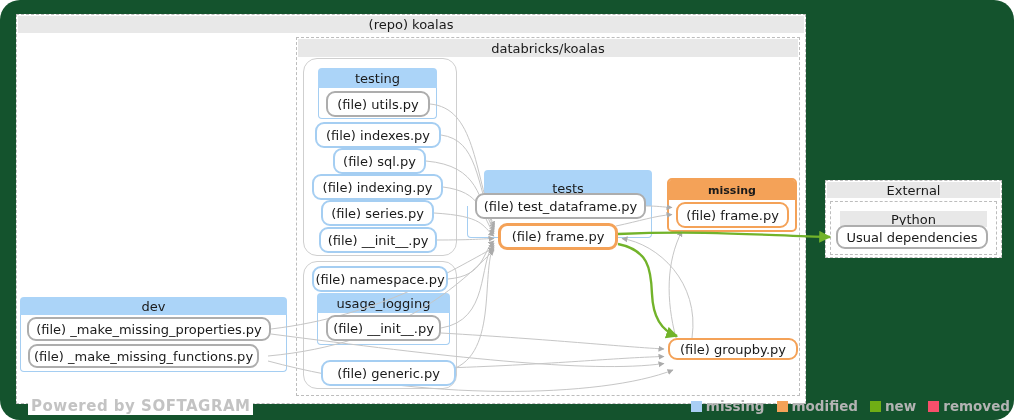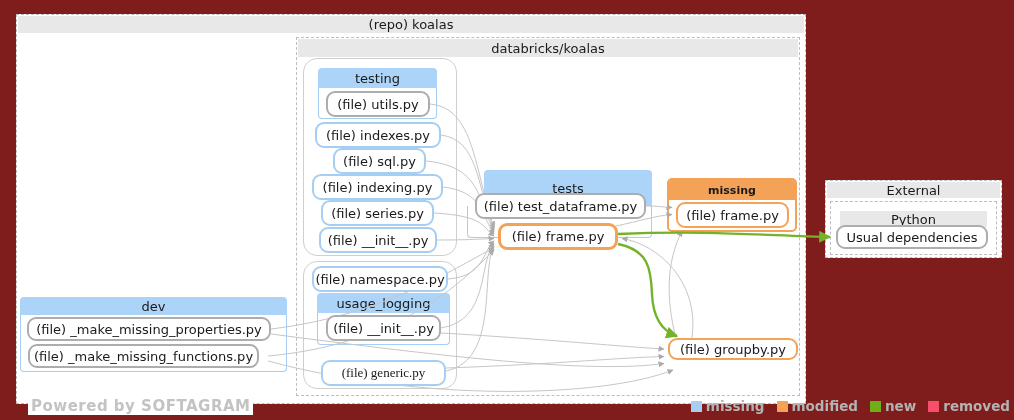--- a/index.html
+++ b/index.html
@@ -3,21 +3,21 @@
 <meta charset="utf-8">
 <style>
   :root{
     --impacted:#a9cef4; --modified:#f4a258; --new:#6fae15; --removed:#f74f6b;
     --edge:#c6c6c6; --arrow:#ababab; --green:#72b32a;
     --blue-fill:#abd4f8; --blue-border:#a5cef2; --gray-border:#adadad;
     --header-gray:#e8e8e8; --dash:#bdbdbd; --ink:#1a1a1a; --muted:#c3c3c3;
   }
   *{margin:0;padding:0;box-sizing:border-box;}
   body{font-family:"DejaVu Sans","Liberation Sans",sans-serif;background:#ffffff;}
-  .canvas{position:relative;width:1014px;height:420px;background:#7f1d1d;overflow:hidden;}
+  .canvas{position:relative;width:1014px;height:420px;background:#14532d;overflow:hidden;border-radius:20px;}
   .abs{position:absolute;}
   .dashbox{border:1px dashed var(--dash);background:#fff;}
   .grayhead{background:var(--header-gray);color:var(--ink);font-size:13px;
             display:flex;align-items:center;justify-content:center;}
   .bluehead{background:var(--blue-fill);color:var(--ink);font-size:13px;
             display:flex;align-items:center;justify-content:center;
             border-radius:4px 4px 0 0;}
   .orangehead{background:var(--modified);color:var(--ink);font-size:11px;
             display:flex;align-items:center;justify-content:center;
             border-radius:4px 4px 0 0;font-weight:bold;}
@@ -134,21 +134,21 @@
   <div class="abs node blue" style="left:319px;top:227px;width:118px;height:26px;">(file) __init__.py</div>
 
   <div class="abs node gray" style="left:475px;top:193px;width:171px;height:26px;">(file) test_dataframe.py</div>
 
   <div class="abs node orange-thick" style="left:498px;top:223px;width:120px;height:27px;">(file) frame.py</div>
 
   <div class="abs node orange" style="left:676px;top:202px;width:113px;height:26px;">(file) frame.py</div>
 
   <div class="abs node blue" style="left:312px;top:266px;width:136px;height:26px;">(file) namespace.py</div>
   <div class="abs node gray" style="left:326px;top:315px;width:115px;height:26px;">(file) __init__.py</div>
-  <div class="abs node blue" style="left:321px;top:360px;width:125px;height:26px;font-family:Liberation Serif, serif;">(file) generic.py</div>
+  <div class="abs node blue" style="left:321px;top:360px;width:135px;height:26px;">(file) generic.py</div>
 
   <div class="abs node gray" style="left:27px;top:317px;width:244px;height:24px;">(file) _make_missing_properties.py</div>
   <div class="abs node gray" style="left:28px;top:344px;width:231px;height:24px;">(file) _make_missing_functions.py</div>
 
   <div class="abs node orange" style="left:668px;top:338px;width:130px;height:22px;">(file) groupby.py</div>
 
   <div class="abs node gray" style="left:836px;top:225px;width:152px;height:24px;">Usual dependencies</div>
 
   <div class="watermark">Powered by SOFTAGRAM</div>
 

